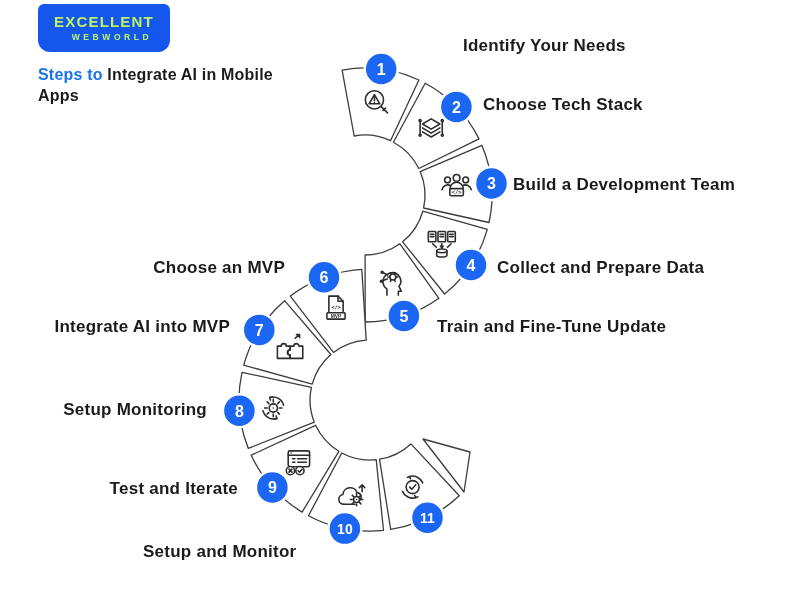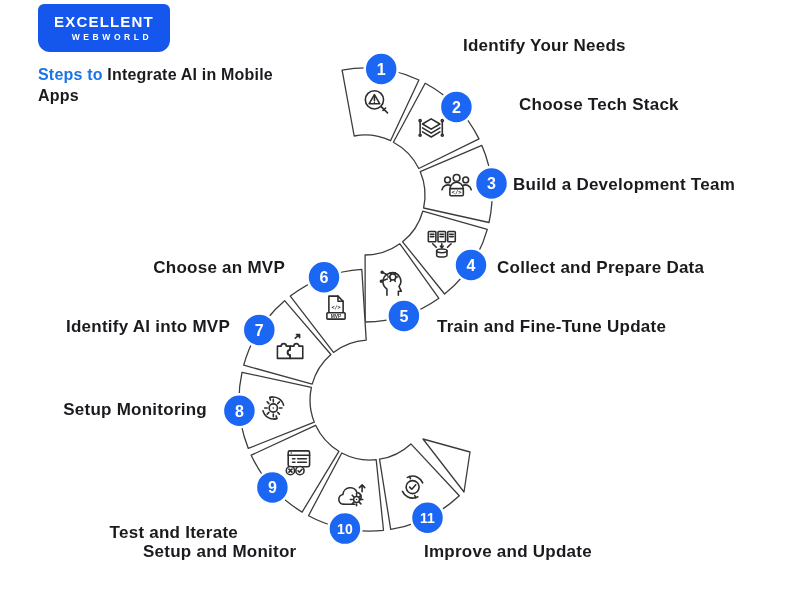--- a/index.html
+++ b/index.html
@@ -10,45 +10,45 @@
   }
   .canvas{position:absolute;inset:0;}
   #flow-svg{position:absolute;left:0;top:0;}
   .seg{fill:#ffffff;stroke:#3c3c3c;stroke-width:1.3;stroke-linejoin:round;}
 
   .logo{
     position:absolute;left:38px;top:4px;width:132px;height:48px;
     background:var(--logo-bg,#1557EC);
     border-radius:6px 6px 12px 12px;
     display:flex;flex-direction:column;align-items:center;justify-content:center;
-    color:#ffffff;
+    color:#bef264;
   }
   .logo .l1{font-size:15px;font-weight:800;letter-spacing:1.2px;line-height:1.1;}
   .logo .l2{font-size:8.5px;font-weight:600;letter-spacing:3.6px;line-height:1.2;margin-top:1px;padding-left:16px;}
 
   .title{
     position:absolute;left:38px;top:64px;width:272px;
     font-size:16px;font-weight:700;line-height:1.32;color:var(--ink,#1b1b1f);
     letter-spacing:.2px;
   }
   .title .accent{color:var(--accent,#1A73E8);}
 
   .lbl{
     position:absolute;white-space:nowrap;
     font-size:17px;font-weight:600;color:var(--ink,#1b1b1f);letter-spacing:.25px;
   }
   .lbl-1{left:427px;top:36px;margin-left:36px;}
-  .lbl-2{left:483px;top:95px;margin-left:36px;}
+  .lbl-2{left:483px;top:95px;}
   .lbl-3{left:513px;top:175px;}
   .lbl-4{left:497px;top:258px;}
   .lbl-5{left:437px;top:317px;}
   .lbl-6{right:515px;top:258px;text-align:right;}
   .lbl-7{right:570px;top:317px;text-align:right;}
   .lbl-8{right:593px;top:400px;text-align:left;}
-  .lbl-9{right:562px;top:479px;text-align:right;margin-top:44px;}
+  .lbl-9{right:562px;top:479px;text-align:right;}
   .lbl-10{left:143px;top:542px;}
   .lbl-11{left:424px;top:542px;}
 </style>
 </head>
 <body style="--accent: #1A73E8; --ink: #1B1B1F; --logo-bg: #1557EC;">
 
 <div class="canvas">
 
   <svg id="flow-svg" width="800" height="600" viewBox="0 0 800 600">
       <path d="M 342.1 70.1 A 127 127 0 0 1 418.9 80.0 L 390.5 140.7 A 60 60 0 0 0 354.2 136.0 Z" class="seg"></path>
@@ -231,18 +231,17 @@
   </div>
 
   <div class="title"><span class="accent">Steps to</span><span> Integrate AI in Mobile Apps</span></div>
 
   <div class="lbl lbl-1">Identify Your Needs</div>
   <div class="lbl lbl-2">Choose Tech Stack</div>
   <div class="lbl lbl-3">Build a Development Team</div>
   <div class="lbl lbl-4">Collect and Prepare Data</div>
   <div class="lbl lbl-5">Train and Fine-Tune Update</div>
   <div class="lbl lbl-6">Choose an MVP</div>
-  <div class="lbl lbl-7">Identify AI into MVP</div>
+  <div class="lbl lbl-7">Integrate AI into MVP</div>
   <div class="lbl lbl-8">Setup Monitoring</div>
   <div class="lbl lbl-9">Test and Iterate</div>
   <div class="lbl lbl-10">Setup and Monitor</div>
-  <div class="lbl lbl-11">Improve and Update</div>
 </div>
 
 </body></html>

